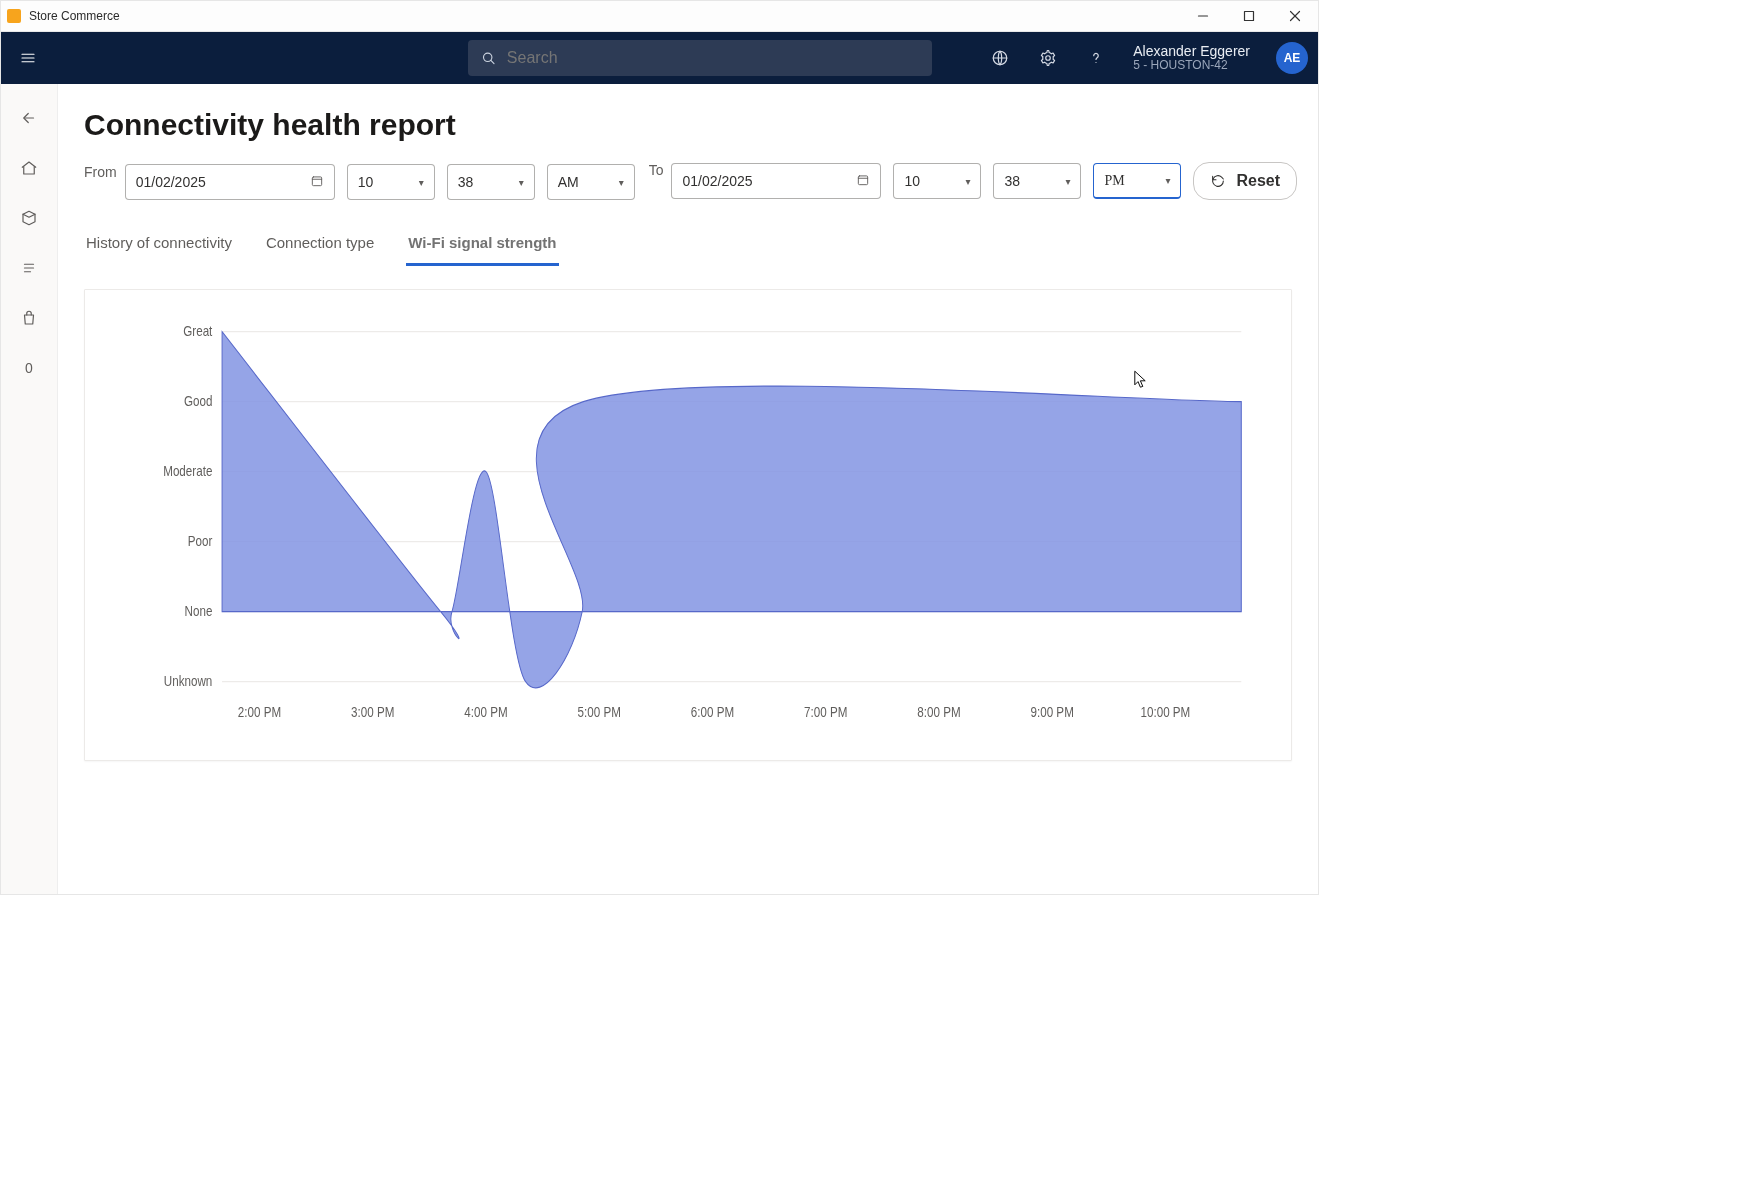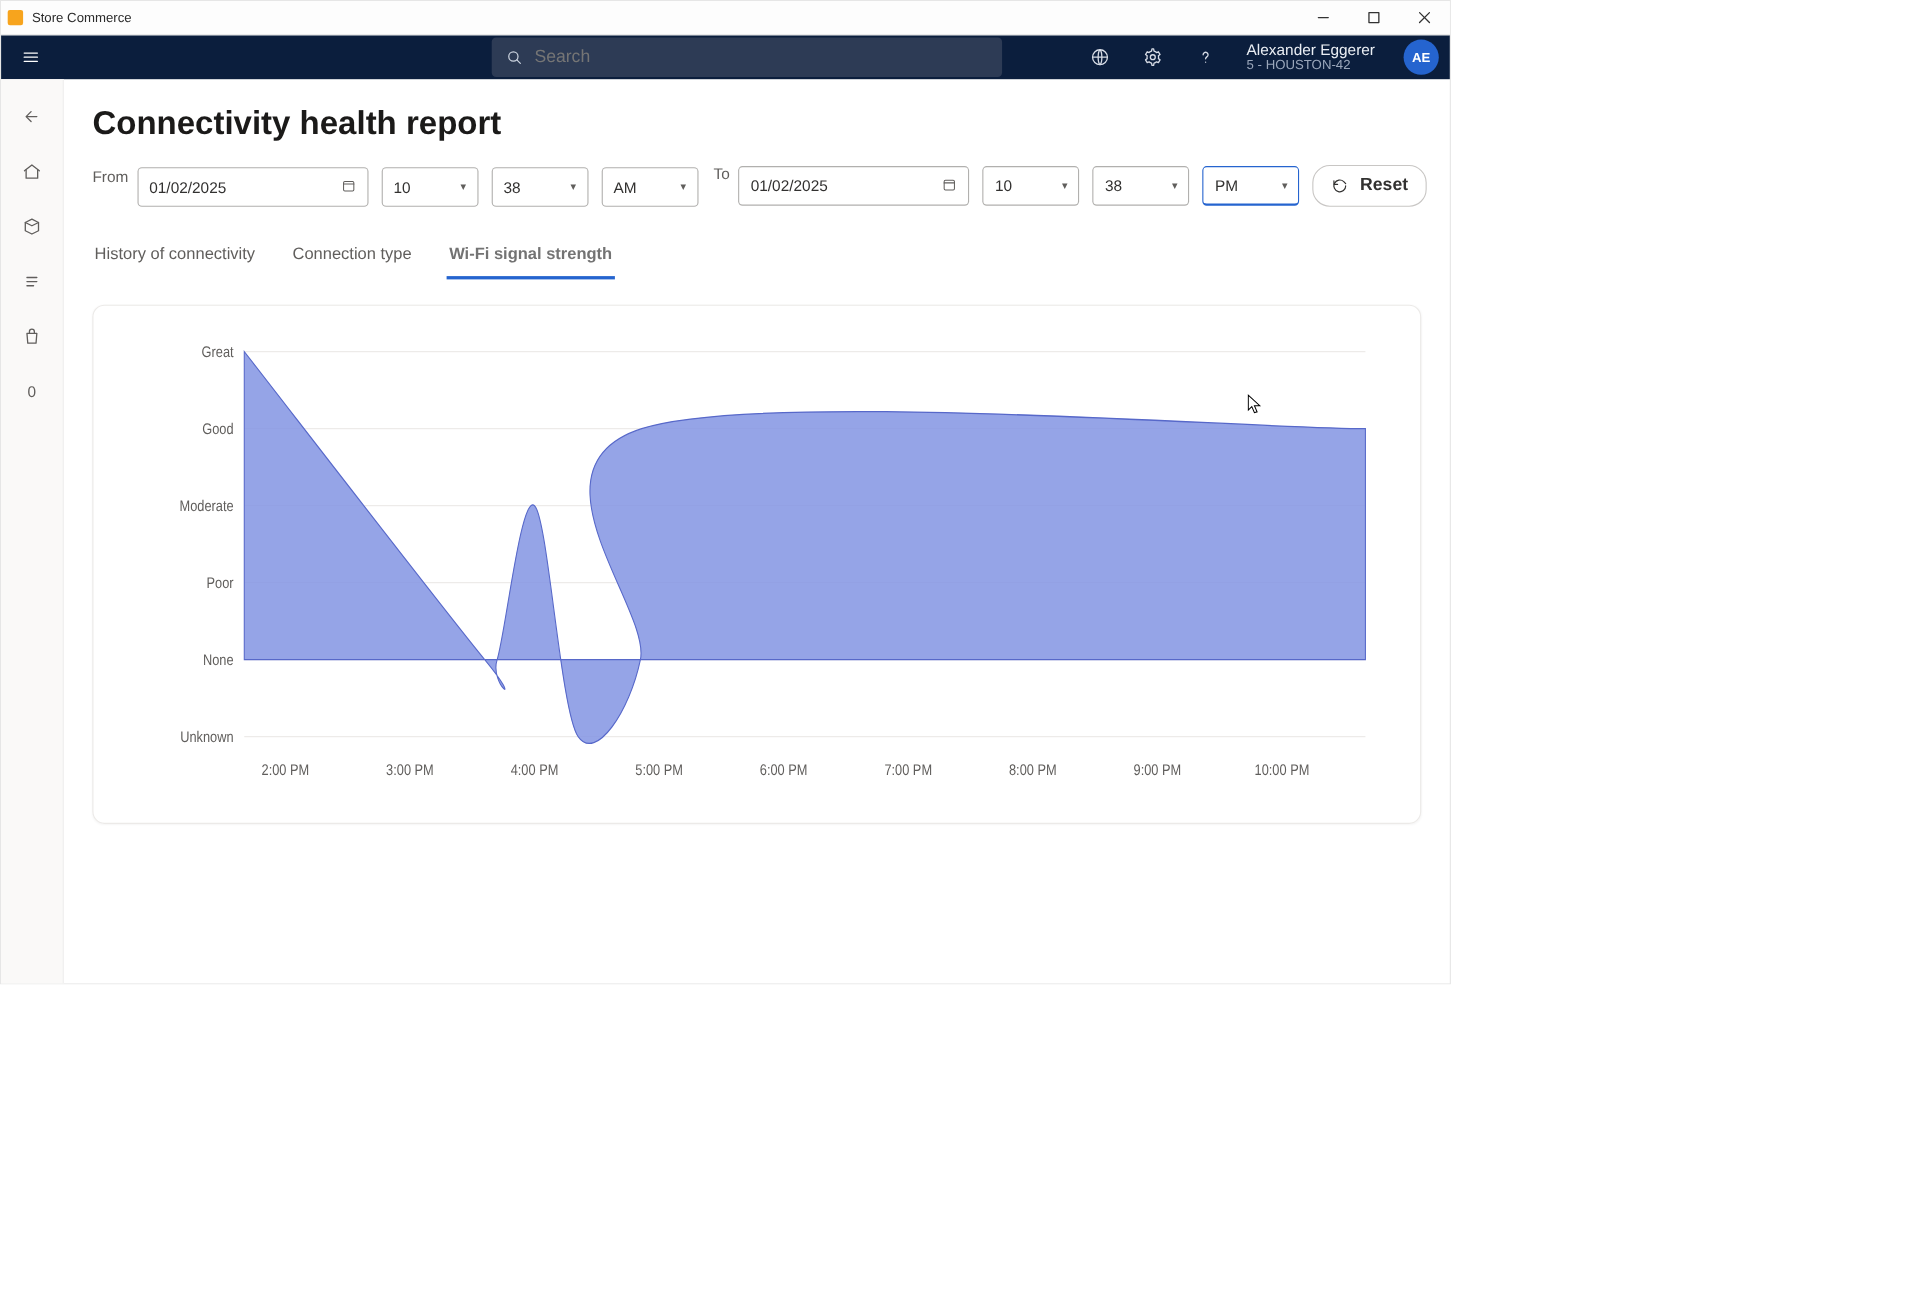--- a/index.html
+++ b/index.html
@@ -4,21 +4,21 @@
 <style>
   html, body { margin:0; padding:0; font-family: "Segoe UI", Arial, sans-serif; background:#fff; color:#323130; }
   .window { width:1319px; height:895px; background:#fff; display:flex; flex-direction:column; position:relative; border:1px solid #e6e6e6; box-sizing:border-box;}
   
   .title-bar { height:30px; background:#fdfdfd; display:flex; align-items:center; border-bottom:1px solid #e8e8e8; position:relative;}
   .title-bar .app-icon { width:14px; height:14px; background:#f7a41d; margin:0 8px 0 6px; border-radius:2px;}
   .title-bar .app-title { font-size:12px; color:#2b2b2b; }
   .win-controls { position:absolute; right:0; top:0; display:flex; height:30px;}
   .win-controls > div { width:46px; display:flex; align-items:center; justify-content:center; font-size:13px; color:#333; }
   
-  .topnav { height:40px; background:#0b1e3d; display:flex; align-items:center; padding:0 10px; gap:2px;}
+  .topnav { height:52px; background:#0b1e3d; display:flex; align-items:center; padding:0 10px; gap:23px;}
   .hamburger { width:34px; height:34px; display:flex; align-items:center; justify-content:center; color:#fff; }
   .search-wrap { flex:0 0 auto; margin-left:400px;}
   .search-box { width:440px; height:36px; background:#2d3b55; border-radius:4px; display:flex; align-items:center; padding:0 12px; color:#cbd3df;}
   .search-box input { background:transparent; border:none; outline:none; color:#cbd3df; font-size:16px; width:100%; margin-left:8px;}
   .topnav-right { margin-left:auto; display:flex; align-items:center; gap:26px; color:#d6dbe5;}
   .user-block { display:flex; flex-direction:column; line-height:1.15; }
   .user-name { font-size:14px; color:#e9edf3;}
   .user-sub { font-size:12px; color:#9aa6ba;}
   .avatar { width:32px; height:32px; border-radius:50%; background:#2564cf; color:#fff; display:flex; align-items:center; justify-content:center; font-size:12px; font-weight:600;}
   .icon-btn { width:22px; height:22px; display:flex; align-items:center; justify-content:center; color:#d6dbe5;}
@@ -28,29 +28,29 @@
   .rail-icon { width:20px; height:20px; display:flex; align-items:center; justify-content:center;}
   .content { flex:1; padding:18px 26px 26px 26px; overflow:auto;}
   h1.page-title { font-size:30px; font-weight:700; margin:6px 0 20px 0; color:#1b1a19;}
   .filter-group { display:flex; flex-direction:row; gap:8px;}
   .filter-label { font-size:14px; color:#605e5c;}
   .filter-row { display:flex; gap:12px; align-items:center;}
   .control { height:36px; border:1px solid #8a8886aa; border-radius:4px; background:#fff; display:flex; align-items:center; justify-content:space-between; padding:0 10px; font-size:14px; color:#323130; box-sizing:border-box;}
   .date { width:210px;}
   .select { width:88px;}
   .ampm { width:88px;}
-  .active-select { border:1px solid #2564cf; border-bottom:2px solid #2564cf;}
+  .active-select { border:1px solid #2564cf; border-bottom:2px solid #2564cf;font-family:Liberation Serif, serif;}
   .chev { font-size:10px; color:#605e5c; margin-left:8px;}
   .reset-btn { height:36px; border:1px solid #c8c6c4; border-radius:16px; padding:0 16px; display:flex; align-items:center; gap:10px; font-weight:600; background:#fff;}
   
   .tabs { display:flex; gap:30px; margin-top:26px; font-size:15px; color:#605e5c; border-bottom:1px solid transparent;}
   .tab { padding:8px 2px 12px 2px; cursor:pointer;}
   .tab.active { color:#737373; font-weight:600; border-bottom:3px solid #2564cf;}
   
-  .card { margin-top:22px; background:#fff; border:1px solid #eceae8; border-radius:11px; padding:30px 40px 20px 40px; box-shadow:0 1px 2px rgba(0,0,0,0.04); height:420px; position:relative;}
+  .card { margin-top:22px; background:#fff; border:1px solid #eceae8; border-radius:1px; padding:30px 40px 20px 40px; box-shadow:0 1px 2px rgba(0,0,0,0.04); height:420px; position:relative;}
   svg.chart { width:100%; height:100%; overflow:visible;}
   .ylabel { font-size:12px; fill:#605e5c; text-anchor:end;}
   .xlabel { font-size:12px; fill:#605e5c; text-anchor:middle;}
   .gridline { stroke:#edebe9; stroke-width:1;}
   .area { fill:#8294e3; fill-opacity:0.85; stroke:#5768c9; stroke-width:1;}
   .cursor-icon { position:absolute; left:1076px; top:286px; font-size:16px; color:#222; pointer-events:none;}
   
   svg.i { width:18px; height:18px; stroke:currentColor; fill:none; stroke-width:1.6; stroke-linecap:round; stroke-linejoin:round;}
 </style>
 </head>

